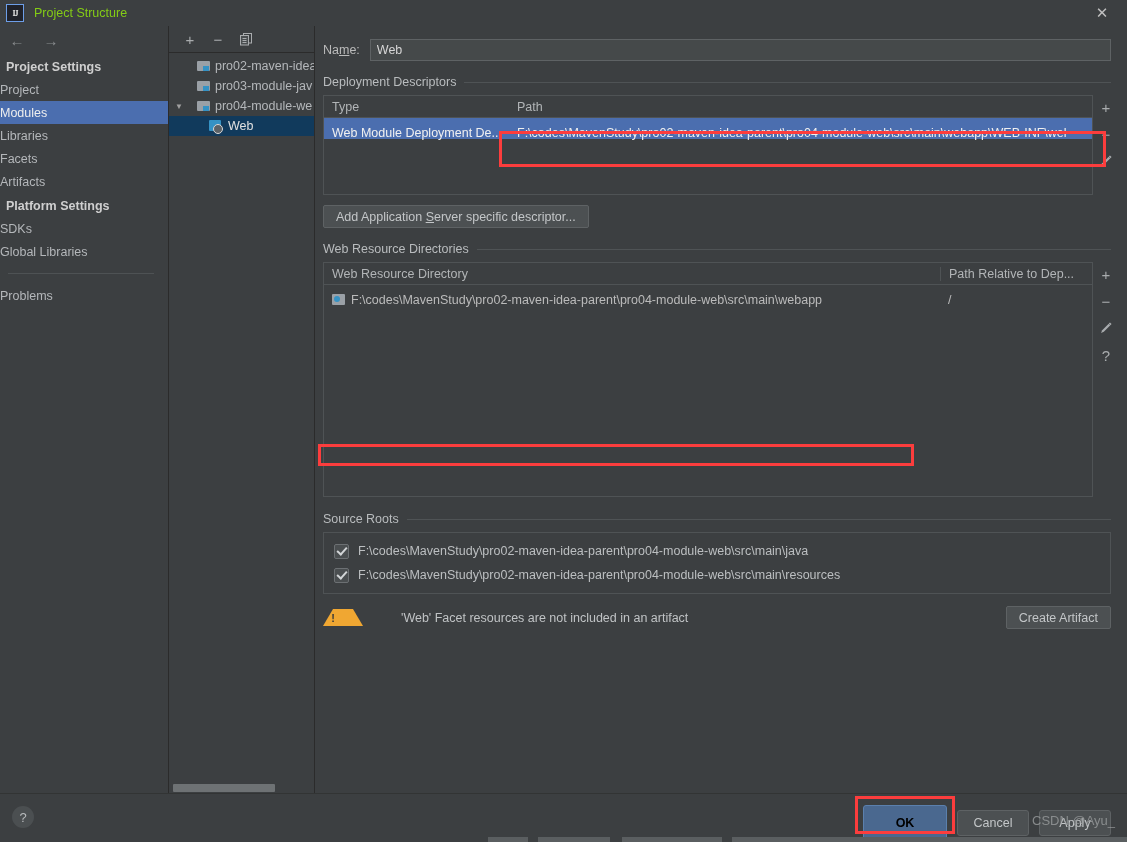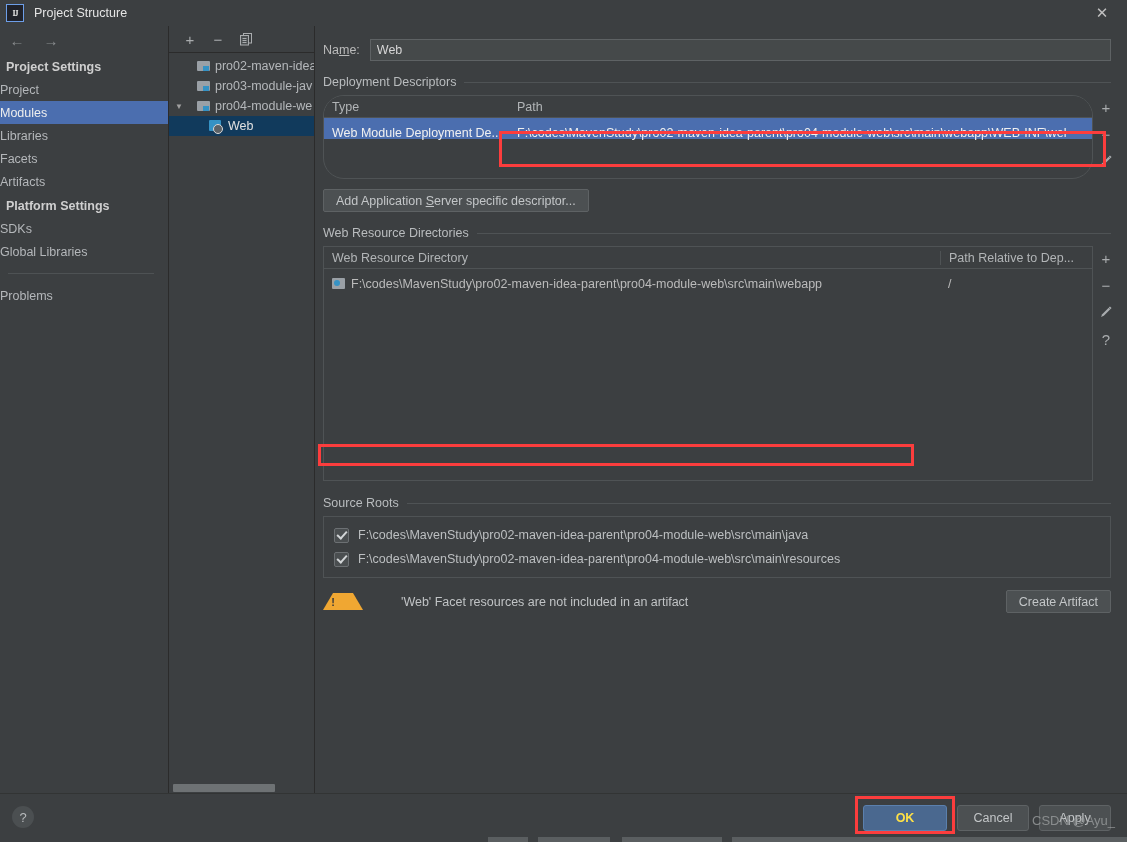--- a/index.html
+++ b/index.html
@@ -33,21 +33,21 @@
     color: #e8e8e8;
     font-size: 8px;
     font-weight: bold;
     display: flex; align-items: center; justify-content: center;
     font-family: "Liberation Serif", serif;
     letter-spacing: -1px;
   }
   .title-text {
     margin-left: 10px;
     font-size: 12.5px;
-    color: #e5e5e5;
+    color: #84cc16;
   }
   .close-x {
     position: absolute;
     right: 16px; top: 4px;
     width: 18px; height: 18px;
     display: flex; align-items: center; justify-content: center;
     color: #c0c0c0;
     font-size: 15px;
     cursor: pointer;
   }
@@ -318,21 +318,21 @@
     gap: 9px;
   }
   .vt-icon {
     width: 20px; height: 18px;
     display: flex; align-items: center; justify-content: center;
     color: #a9acae;
     font-size: 15px;
     cursor: pointer;
   }
 
-  .dd-table { height: 84px; border-radius: 21px; }
+  .dd-table { height: 100px; }
   .wr-table { height: 235px; }
 
   .btn {
     background: #4c5052;
     border: 1px solid #5e6264;
     color: #c3c6c8;
     font-size: 12.5px;
     font-family: "Liberation Sans", sans-serif;
     height: 23px;
     padding: 0 12px;
@@ -434,25 +434,25 @@
   .btn-group {
     position: absolute;
     right: 16px; top: 11px;
     display: flex;
     gap: 10px;
     align-items: center;
   }
   .btn-ok {
     background: #4a688f;
     border: 1px solid #5b80ad;
-    color: #fde047;
+    color: #000000;
     font-weight: bold;
     font-size: 12.5px;
     font-family: "Liberation Sans", sans-serif;
-    width: 84px; height: 26px;
+    width: 84px; height: 36px;
     border-radius: 3px;
     cursor: pointer;
   }
   .btn-plain {
     background: #4c5052;
     border: 1px solid #5e6264;
     color: #c3c6c8;
     font-size: 12.5px;
     font-family: "Liberation Sans", sans-serif;
     width: 72px; height: 26px;

